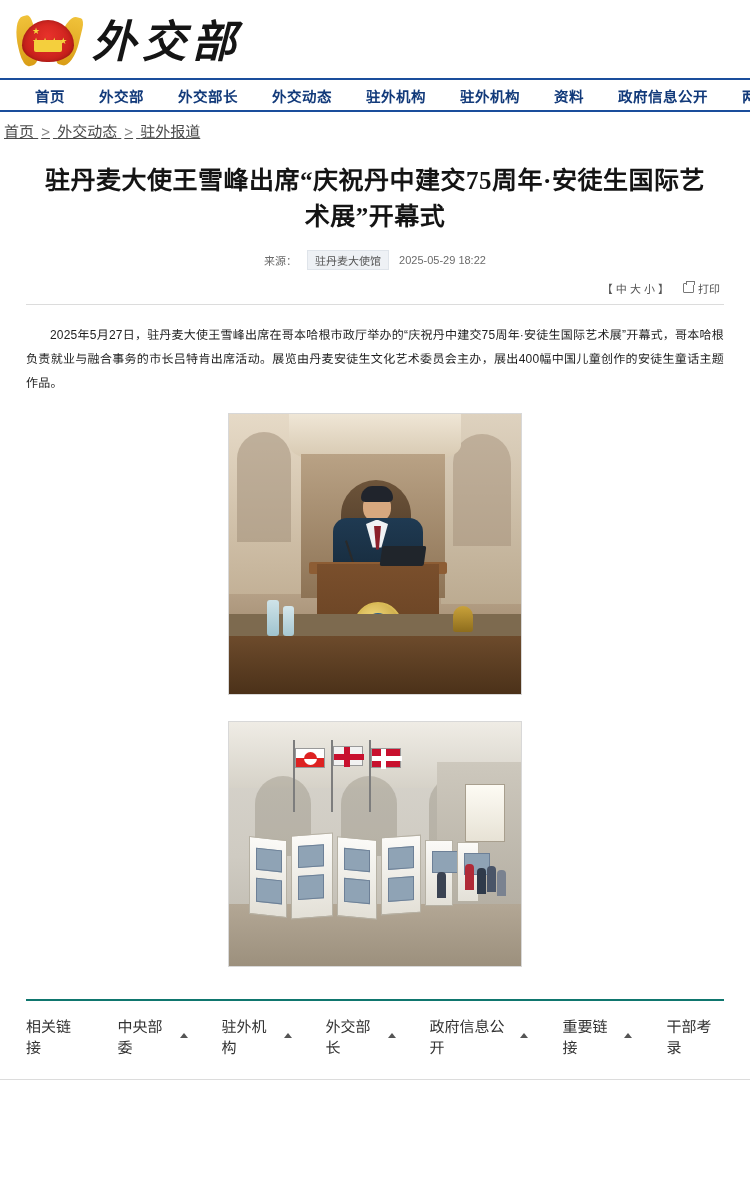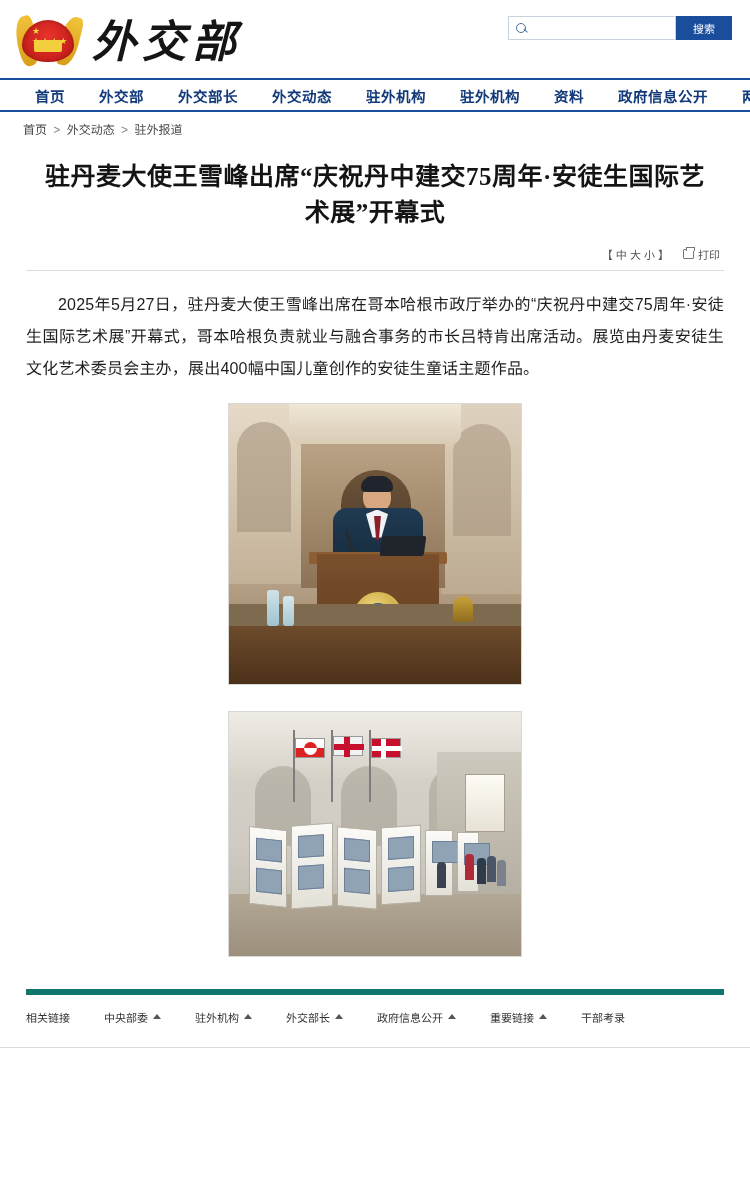--- a/index.html
+++ b/index.html
@@ -115,23 +115,24 @@
     font-weight: 700;
     color: #123a7a;
     text-decoration: none;
     padding: 0 17px;
     white-space: nowrap;
     letter-spacing: .5px;
   }
 
   
   .breadcrumb {
-    padding: 8px 18px 4px 23px;
-    font-size: 12px;
+    padding: 8px 18px 4px 4px;
+    font-size: 15px;
     color: #4a4a4a;
+    text-decoration: underline;
   }
   .breadcrumb span { color:#4a4a4a; }
   .breadcrumb .sep { margin: 0 3px; color:#888; }
 
   
   .article { padding: 2px 26px 0 26px; }
   h1.title {
     font-family: "Liberation Serif", "DejaVu Serif", serif;
     font-size: 25px;
     line-height: 1.45;
@@ -173,21 +174,21 @@
     width:11px; height:10px; border:1px solid #777; border-radius:1px;
     position:relative; display:inline-block;
   }
   .print .p-ico::after {
     content:""; position:absolute; left:2px; top:-3px; width:7px; height:3px;
     border:1px solid #777; border-bottom:0; background:#fff;
   }
   .divider { height:1px; background:#dcdcdc; margin: 4px 0 18px 0; }
 
   p.body {
-    font-size: 16px;
+    font-size: 12px;
     line-height: 2.0;
     color: #1e1e1e;
     text-align: justify;
     margin: 0 0 18px 0;
     text-indent: 2em;
     letter-spacing: .2px;
   }
 
   .figure { text-align:center; margin: 8px 0 22px 0; }
   .photo { border: 1px solid #d8d8d8; display:inline-block; }
@@ -284,27 +285,28 @@
   .art2 { left:6px; top:40px; width:26px; height:24px; }
   .person { position:absolute; width:9px; height:26px; border-radius:4px 4px 0 0; }
   .pp1 { left:236px; top:142px; background:#b02a37; }
   .pp2 { left:248px; top:146px; background:#2f3a4a; }
   .pp3 { left:258px; top:144px; background:#4a5568; }
   .pp4 { left:268px; top:148px; background:#7a8290; }
   .pp5 { left:208px; top:150px; background:#3b4352; }
 
   
   .related {
-    border-top: 6px solid #0f766e;
+    border-top: 2px solid #0f766e;
     margin: 28px 26px 0 26px;
     padding: 14px 0 10px 0;
     display: flex;
     align-items: center;
+    justify-content: center;
     gap: 34px;
-    font-size: 11px;
+    font-size: 15px;
     color: #333;
   }
   .related .label { color:#333; }
   .related .item { display:flex; align-items:center; gap:5px; color:#333; }
   .caret { width:0;height:0;border-left:4px solid transparent;border-right:4px solid transparent;
     border-bottom:5px solid #555; display:inline-block; }
 
   
   .footer {
     border-top: 1px solid #dcdcdc;
@@ -327,27 +329,20 @@
         <div class="wheat-l"></div>
         <div class="wheat-r"></div>
         <div class="disc"></div>
         <div class="stars">★ ★★★★</div>
         <div class="gate"></div>
       </div>
       <div class="wordmark">外交部</div>
     </div>
 
     <div class="header-right">
-      <div class="search-row">
-        <div class="search-box">
-          <span class="s-ico"></span>
-          <input type="text" placeholder="" style="">
-        </div>
-        <button class="search-btn">搜索</button>
-      </div>
     </div>
   </div>
 
   <div class="nav">
     <a href="#">首页</a>
     <a href="#">外交部</a>
     <a href="#">外交部长</a>
     <a href="#">外交动态</a>
     <a href="#">驻外机构</a>
     <a href="#">驻外机构</a>
@@ -360,20 +355,25 @@
     <span>首页</span>
     <span class="sep">&gt;</span>
     <span>外交动态</span>
     <span class="sep">&gt;</span>
     <span>驻外报道</span>
   </div>
 
   <div class="article">
     <h1 class="title">驻丹麦大使王雪峰出席“庆祝丹中建交75周年·安徒生国际艺术展”开幕式</h1>
 
+    <div class="meta">
+      <span class="src-label">来源：</span>
+      <span class="src-val">驻丹麦大使馆</span>
+      <span>2025-05-29 18:22</span>
+    </div>
 
     <div class="tools">
       <span class="font-sizes">【 中 大 小 】</span>
       <span class="print">
         <span class="p-ico"></span>
         <span>打印</span>
       </span>
     </div>
 
     <div class="divider"></div>

